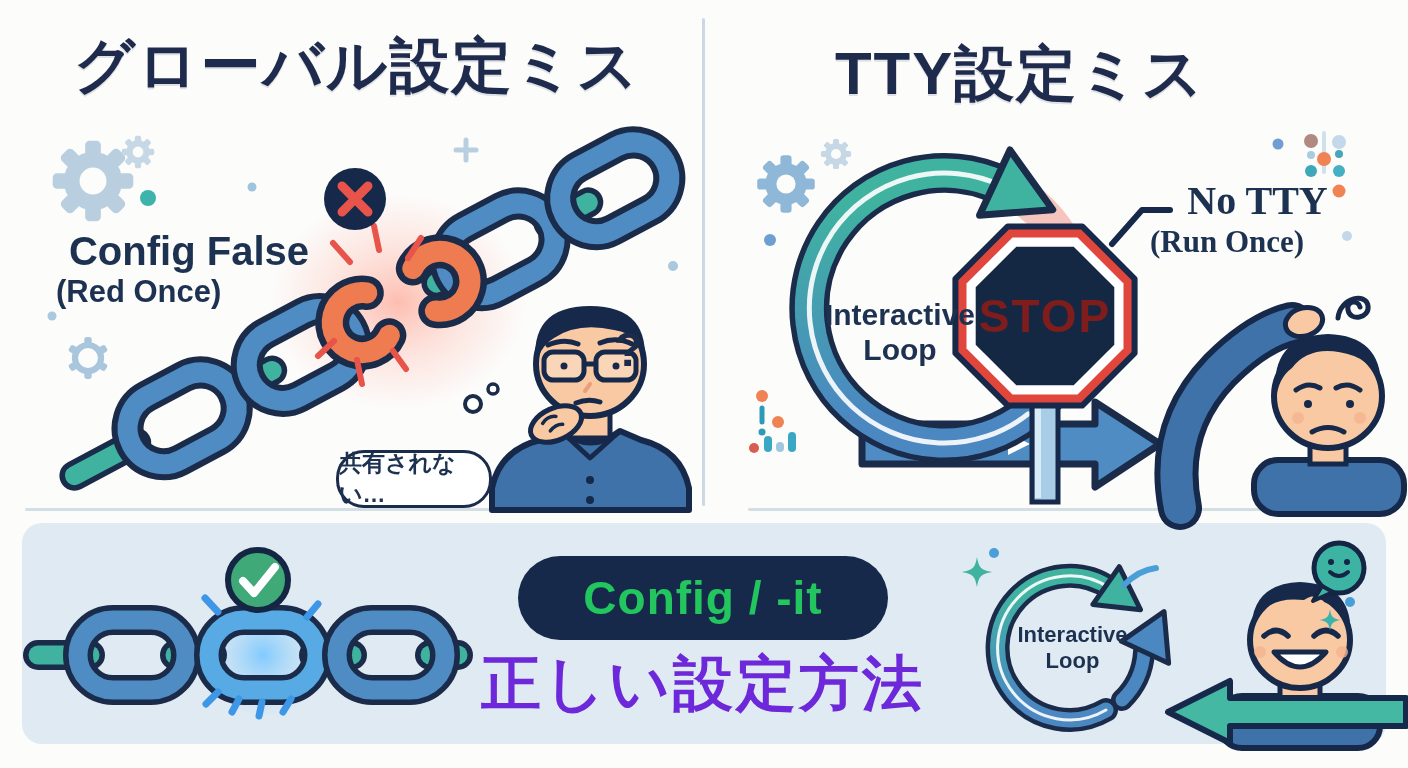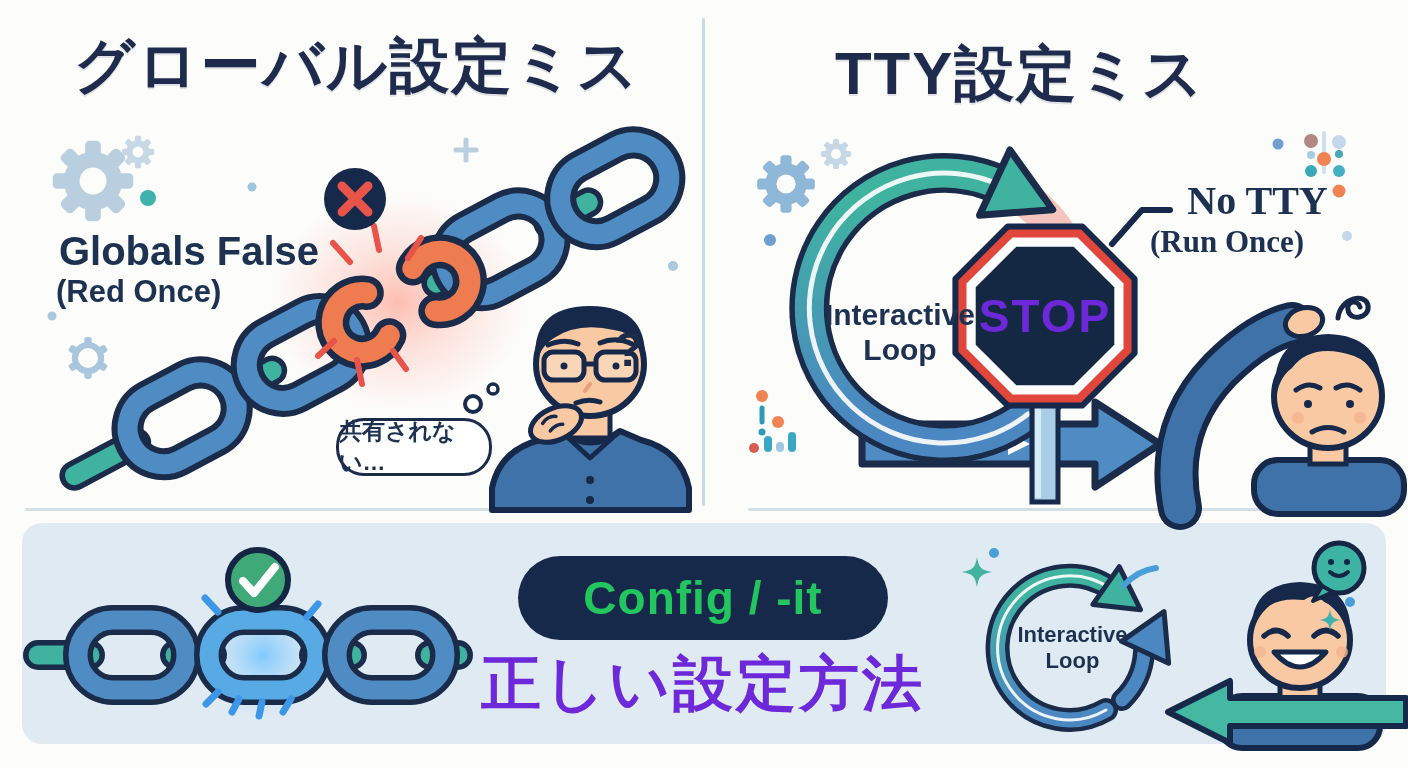--- a/index.html
+++ b/index.html
@@ -5,25 +5,25 @@
   html,body{margin:0;padding:0;background:#e9edf0;}
   .stage{position:relative;width:1408px;height:768px;background:#fcfcfb;overflow:hidden;
          font-family:"Liberation Sans","DejaVu Sans",sans-serif;color:#1e2b4c;}
   .abs{position:absolute;}
   .panel-title{font-size:60px;font-weight:900;letter-spacing:2px;text-align:center;color:#1e2b4c;
                text-shadow:0 2px 0 rgba(20,35,70,.12);white-space:nowrap;}
   .lbl-big{font-size:40px;font-weight:800;line-height:1.15;text-align:center;color:#1d3150;}
   .lbl-med{font-size:31px;font-weight:800;text-align:left;color:#1d3150;}
   .loop-lbl{font-size:30px;font-weight:800;line-height:1.15;text-align:center;color:#1d3150;}
   .loop-lbl-sm{font-size:22px;font-weight:800;line-height:1.2;text-align:center;color:#1d3150;}
-  .stop-txt{font-size:46px;font-weight:800;letter-spacing:2px;text-align:center;color:#6d28d9;}
+  .stop-txt{font-size:46px;font-weight:800;letter-spacing:2px;text-align:center;color:#7f1d1d;}
   .qmark{font-size:48px;font-weight:800;color:#1b2b4a;}
   .bubble{background:#ffffff;border:3.5px solid #1b2b4a;border-radius:28px;
           display:flex;align-items:center;justify-content:center;
-          font-size:23px;font-weight:700;color:#1d3150;}
+          font-size:23px;font-weight:700;color:#1d3150;margin-top:32px;}
   .divider-v{background:#ccd9e4;border-radius:2px;}
   .divider-h{background:#d4dee5;border-radius:2px;}
   .banner{background:#e0eaf3;border-radius:20px;}
   .pill{background:#16294a;border-radius:44px;display:flex;align-items:center;justify-content:center;
         font-size:46px;font-weight:800;color:#22c55e;letter-spacing:1px;}
   .banner-title{font-size:60px;font-weight:900;letter-spacing:3px;text-align:center;color:#6d28d9;white-space:nowrap;}
   .z2{z-index:2;}
   svg.canvas{position:absolute;left:0;top:0;z-index:1;}
 </style>
 </head>
@@ -319,21 +319,21 @@
     <use href="#spark4" fill="#3db3ab" transform="translate(1330,620) scale(0.7)"></use>
     <circle cx="1350" cy="602" r="5" fill="#4a9fd8"></circle>
 
     <polygon points="1168,712 1230,681 1230,698 1406,698 1406,726 1230,726 1230,743" fill="#45b8a4" stroke="#16294a" stroke-width="6" stroke-linejoin="round"></polygon>
   </svg>
 
   <div class="abs panel-title z2" style="left:72px;top:26px;width:570px;">グローバル設定ミス</div>
   <div class="abs panel-title z2" style="left:830px;top:26px;width:380px;margin-top:8px;">TTY設定ミス</div>
 
   <div class="abs z2" style="left:56px;top:228px;width:266px;">
-    <div class="lbl-big">Globals False</div>
+    <div class="lbl-big">Config False</div>
     <div class="lbl-med">(Red Once)</div>
   </div>
 
   <div class="abs bubble z2" style="left:336px;top:418px;width:150px;height:52px;">共有されない…</div>
 
   <div class="abs qmark z2" style="left:614px;top:322px;">?</div>
 
   <div class="abs z2" style="left:815px;top:298px;width:170px;">
     <div class="loop-lbl">Interactive</div>
     <div class="loop-lbl">Loop</div>

